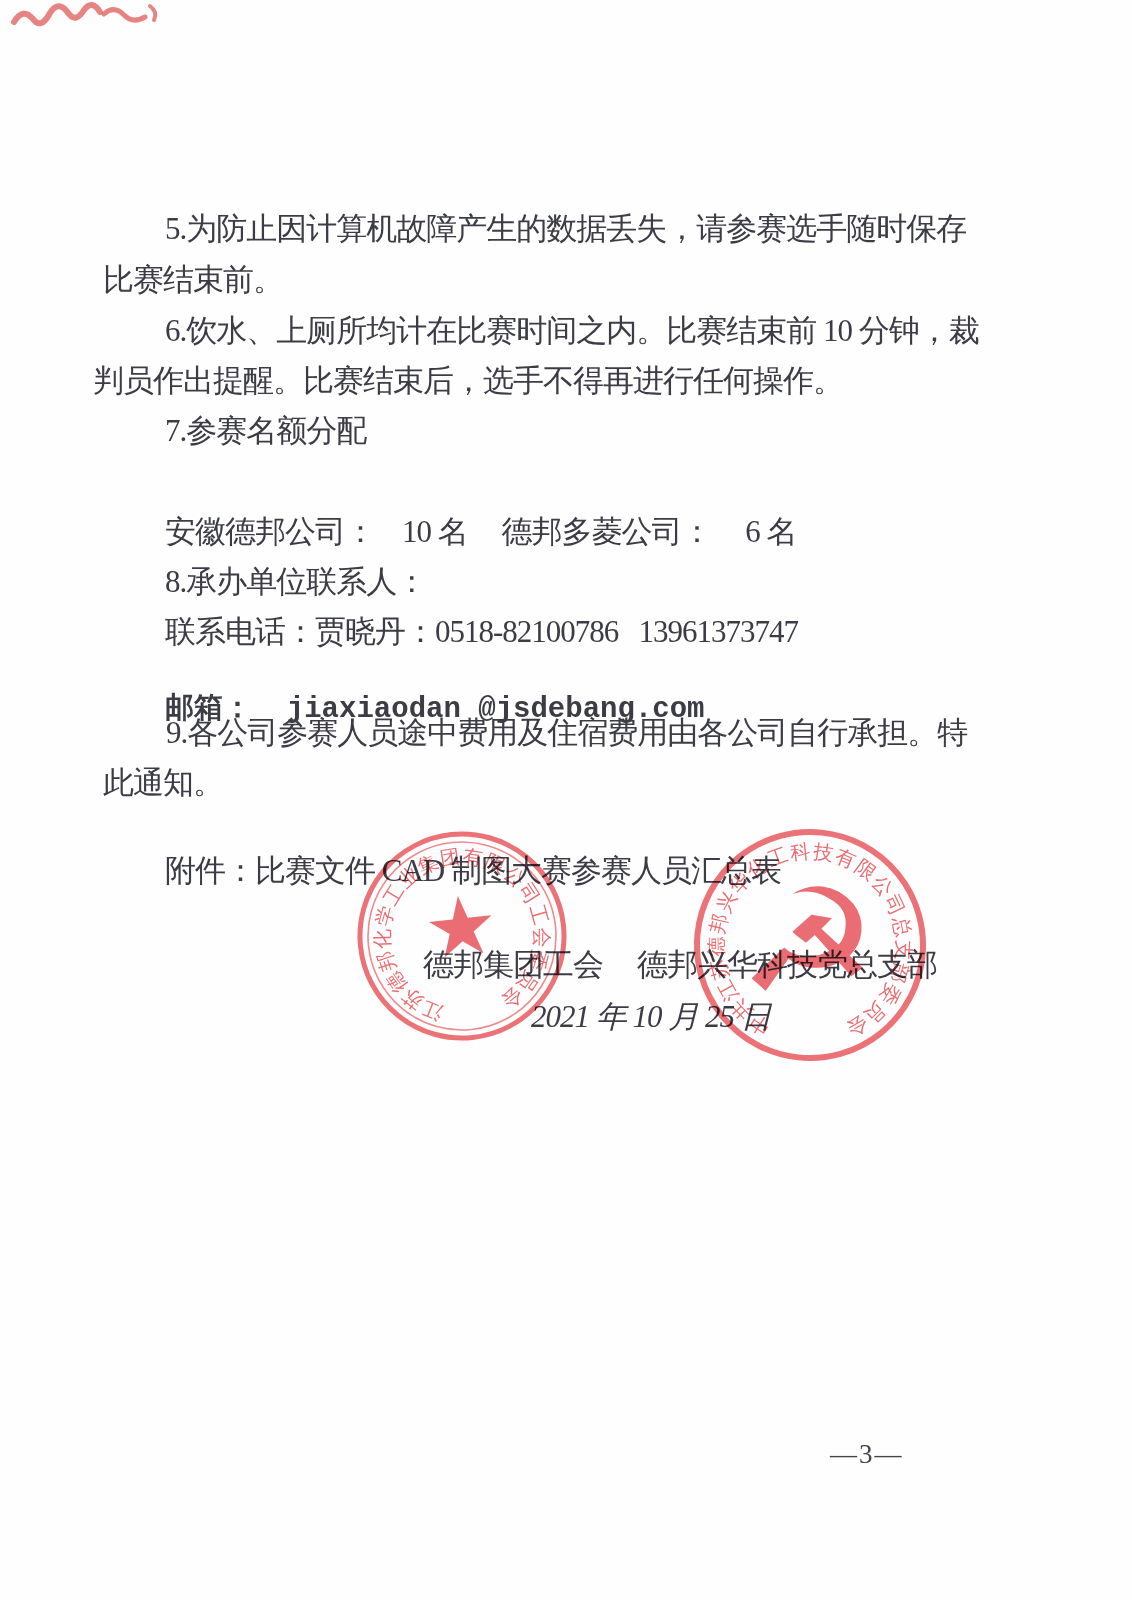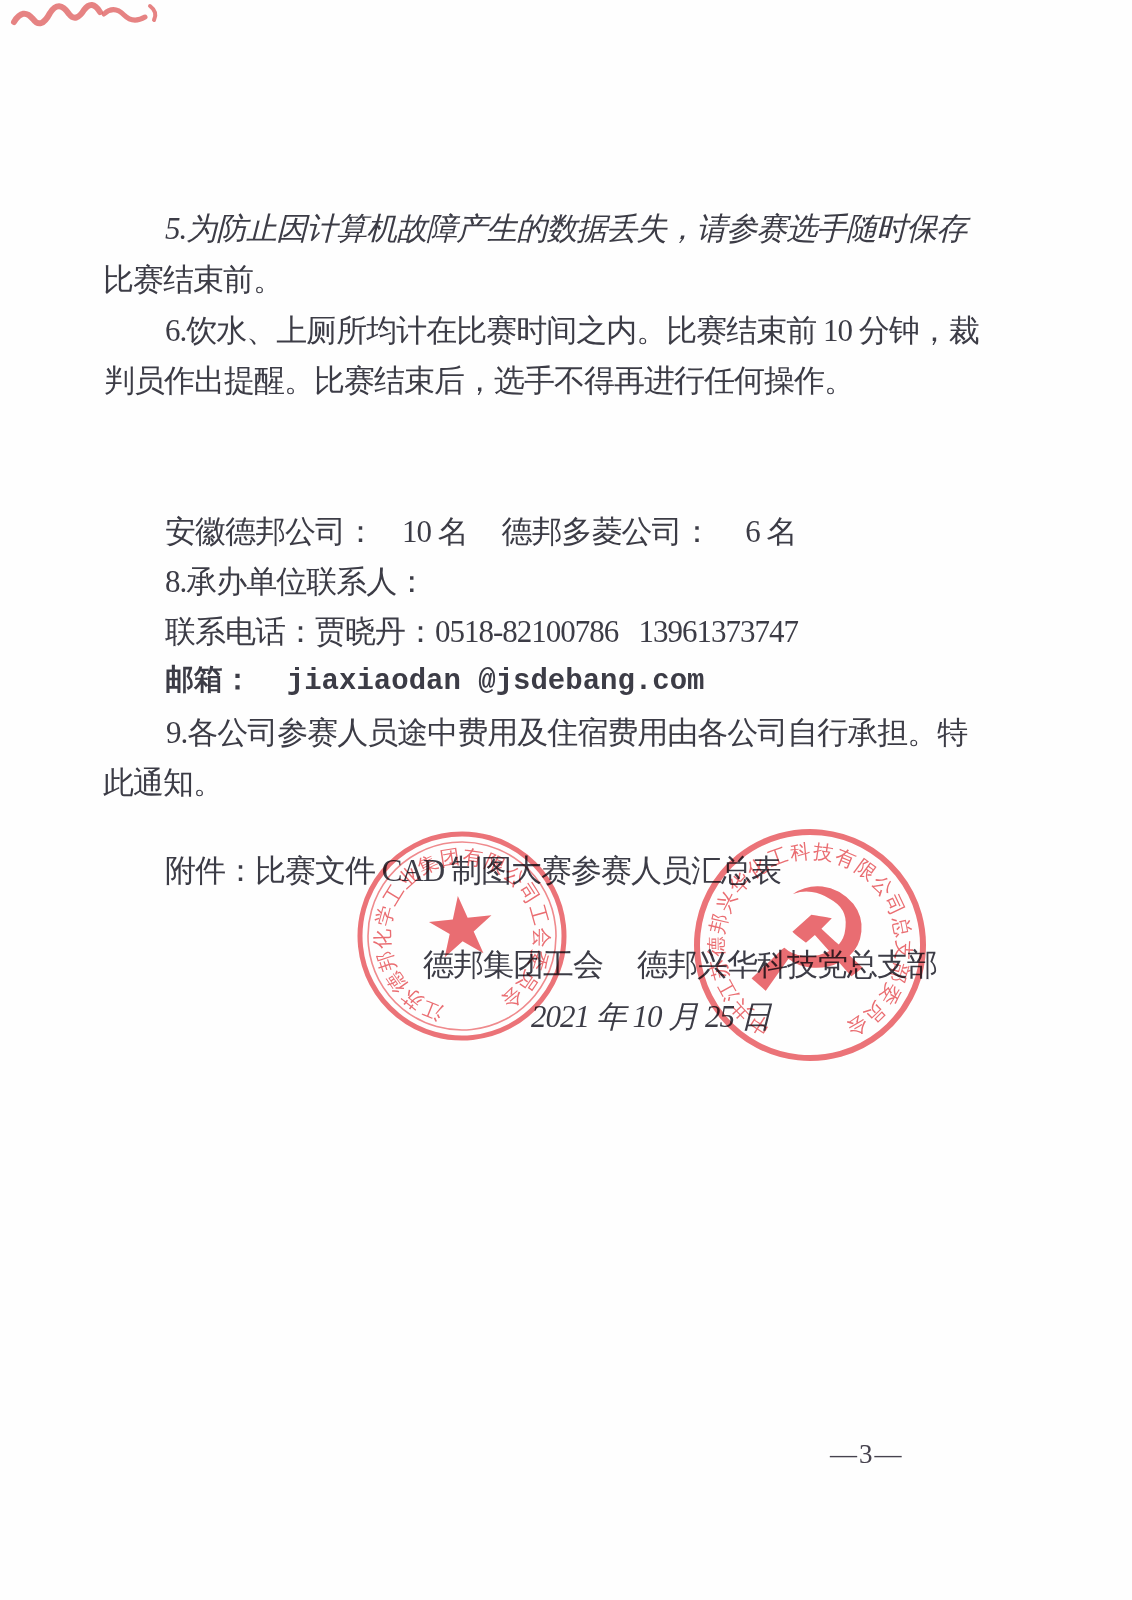--- a/index.html
+++ b/index.html
@@ -6,41 +6,42 @@
   body{
     width:1132px;height:1600px;position:relative;background:#fdfdfd;
     font-family:"Liberation Serif","DejaVu Serif",serif;
     overflow:hidden;
   }
   .page{position:absolute;inset:0;background:#fefefe;}
   .line{
     position:absolute;white-space:pre;color:#3c3c46;
     font-size:31px;letter-spacing:-1px;line-height:1.2;
   }
-  .mono{font-family:"Liberation Mono","DejaVu Sans Mono",monospace;font-size:29px;font-weight:bold;letter-spacing:0;}
+  .mono{font-family:"Liberation Mono","DejaVu Sans Mono",monospace;font-size:29px;font-weight:bold;letter-spacing:0;margin-top:28px;}
   .pageno{font-size:27px;color:#46424e;letter-spacing:2px;}
   .stamp-layer{
     position:absolute;left:0;top:0;width:1132px;height:1600px;
     mix-blend-mode:multiply;opacity:.88;pointer-events:none;
   }
   .seal-text{
     font-family:"DejaVu Sans","Liberation Sans",sans-serif;
     fill:#e8595e;
   }
   .scribble{stroke:#dd5050;fill:none;stroke-linecap:round;opacity:.8;}
 </style>
 </head>
 <body>
 
 <div class="page">
 
-  <div class="line" style="left:165px;top:210px;font-style:italic;">5.为防止因计算机故障产生的数据丢失，请参赛选手随时保存</div>
+  <div class="line" style="left:165px;top:210px;">5.为防止因计算机故障产生的数据丢失，请参赛选手随时保存</div>
   <div class="line" style="left:103px;top:261px;">比赛结束前。</div>
   <div class="line" style="left:165px;top:312px;">6.饮水、上厕所均计在比赛时间之内。比赛结束前 10 分钟，裁</div>
-  <div class="line" style="left:104px;top:362px;">判员作出提醒。比赛结束后，选手不得再进行任何操作。</div>
+  <div class="line" style="left:93px;top:362px;">判员作出提醒。比赛结束后，选手不得再进行任何操作。</div>
+  <div class="line" style="left:165px;top:412px;">7.参赛名额分配</div>
   <div class="line" style="left:165px;top:513px;">安徽德邦公司：    10 名     德邦多菱公司：     6 名</div>
   <div class="line" style="left:165px;top:563px;font-family:Liberation Serif, serif;">8.承办单位联系人：</div>
   <div class="line" style="left:165px;top:613px;">联系电话：贾晓丹：0518-82100786   13961373747</div>
   <div class="line mono" style="left:165px;top:665px;">邮箱：  jiaxiaodan @jsdebang.com</div>
   <div class="line" style="left:166px;top:714px;">9.各公司参赛人员途中费用及住宿费用由各公司自行承担。特</div>
   <div class="line" style="left:103px;top:764px;">此通知。</div>
   <div class="line" style="left:165px;top:852px;">附件：比赛文件 CAD 制图大赛参赛人员汇总表</div>
 
   <div class="line" style="left:423px;top:946px;">德邦集团工会</div>
   <div class="line" style="left:637px;top:946px;">德邦兴华科技党总支部</div>

